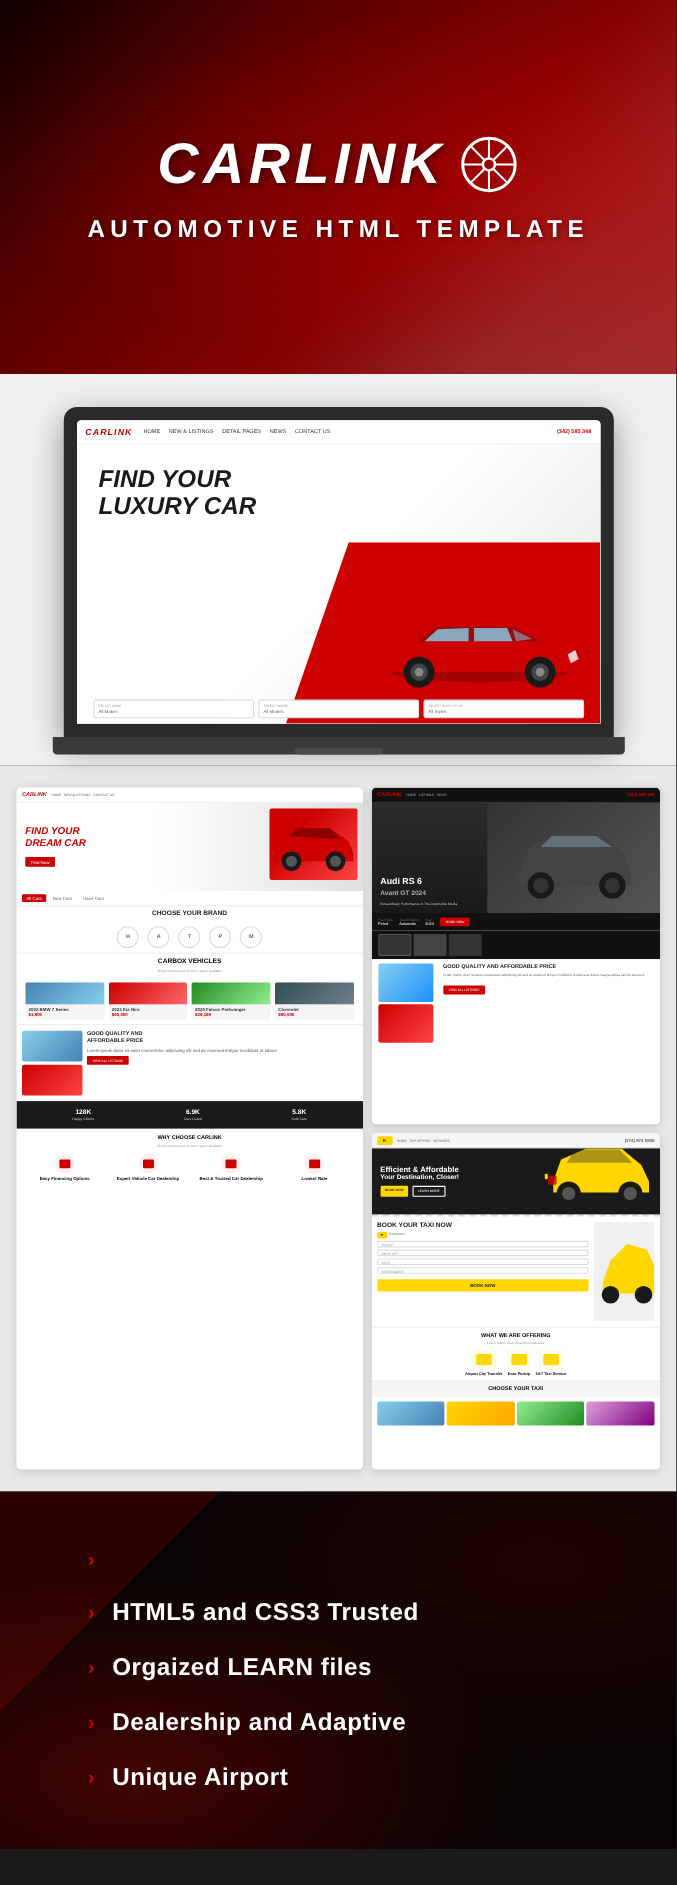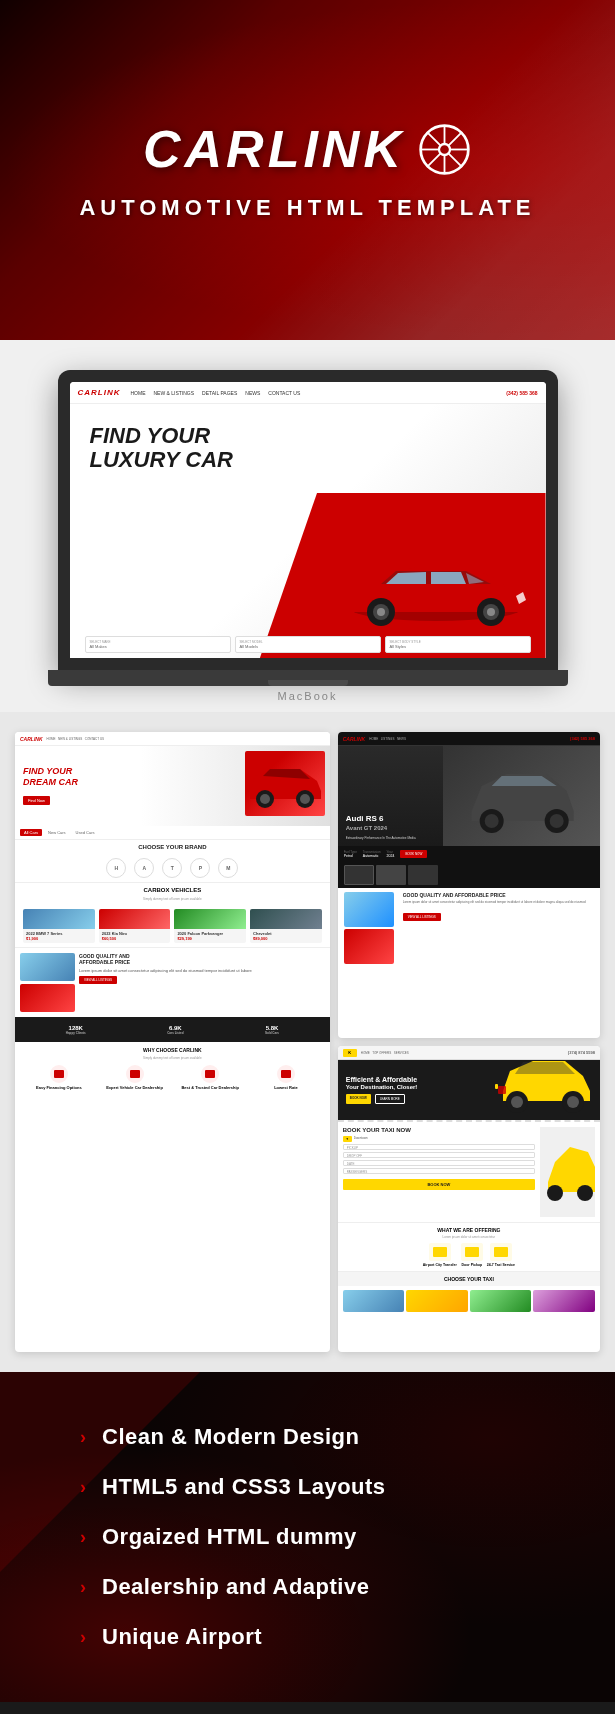--- a/index.html
+++ b/index.html
@@ -637,21 +637,20 @@
             </div>
             <div class="filter-box">
               <span class="filter-label">SELECT BODY STYLE</span>
               <span>All Styles</span>
             </div>
           </div>
         </div>
       </div>
     </div>
     <div class="laptop-base"></div>
-    <div class="laptop-label">MacBook</div>
   </div>
 </div>
 
 <div class="screenshots-section">
   <div class="screenshots-row">
 
     <div class="screenshot-card wide" style="height: 620px; overflow: hidden;">
       <div style="height: 620px; overflow: hidden;">
 
         <div class="mock-nav">
@@ -953,29 +952,28 @@
     </div>
   </div>
 </div>
 
 <section class="features-section">
   <div class="triangle-deco"></div>
   <div class="features-bg"></div>
   <ul class="features-list">
     <li class="feature-item">
       <span class="feature-arrow">›</span>
-      <span class="feature-text">Clean &amp; Modern Design</span>
     </li>
     <li class="feature-item">
       <span class="feature-arrow">›</span>
-      <span class="feature-text">HTML5 and CSS3 Layouts</span>
+      <span class="feature-text">HTML5 and CSS3 Trusted</span>
     </li>
     <li class="feature-item">
       <span class="feature-arrow">›</span>
-      <span class="feature-text">Orgaized HTML dummy</span>
+      <span class="feature-text">Orgaized LEARN files</span>
     </li>
     <li class="feature-item">
       <span class="feature-arrow">›</span>
       <span class="feature-text">Dealership and Adaptive</span>
     </li>
     <li class="feature-item">
       <span class="feature-arrow">›</span>
       <span class="feature-text">Unique Airport</span>
     </li>
   </ul>

